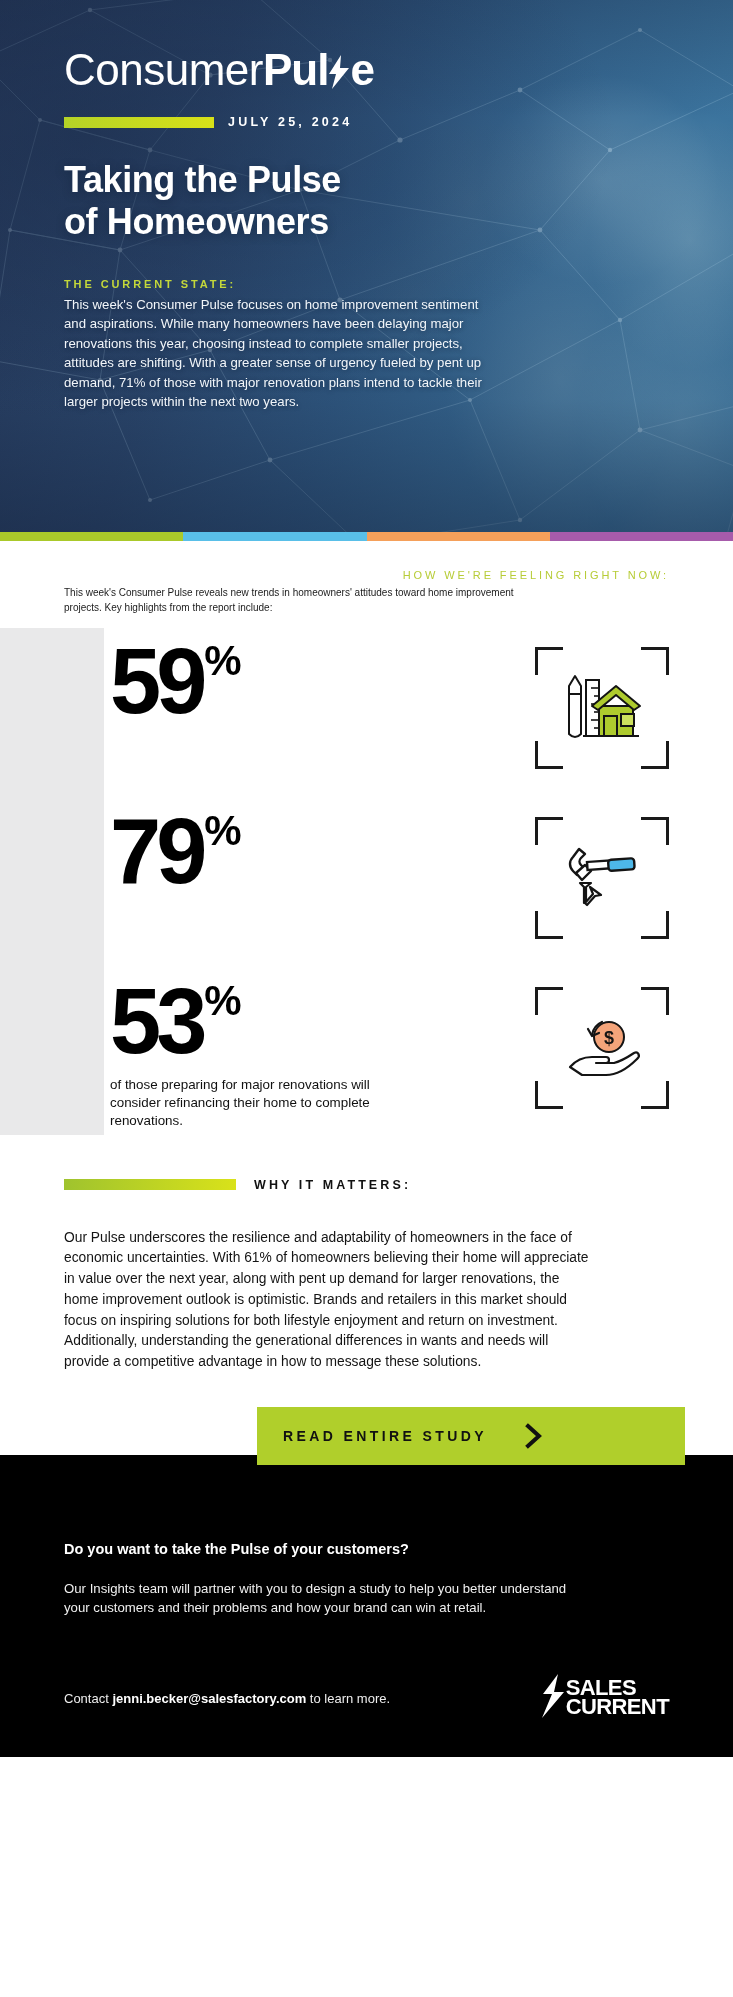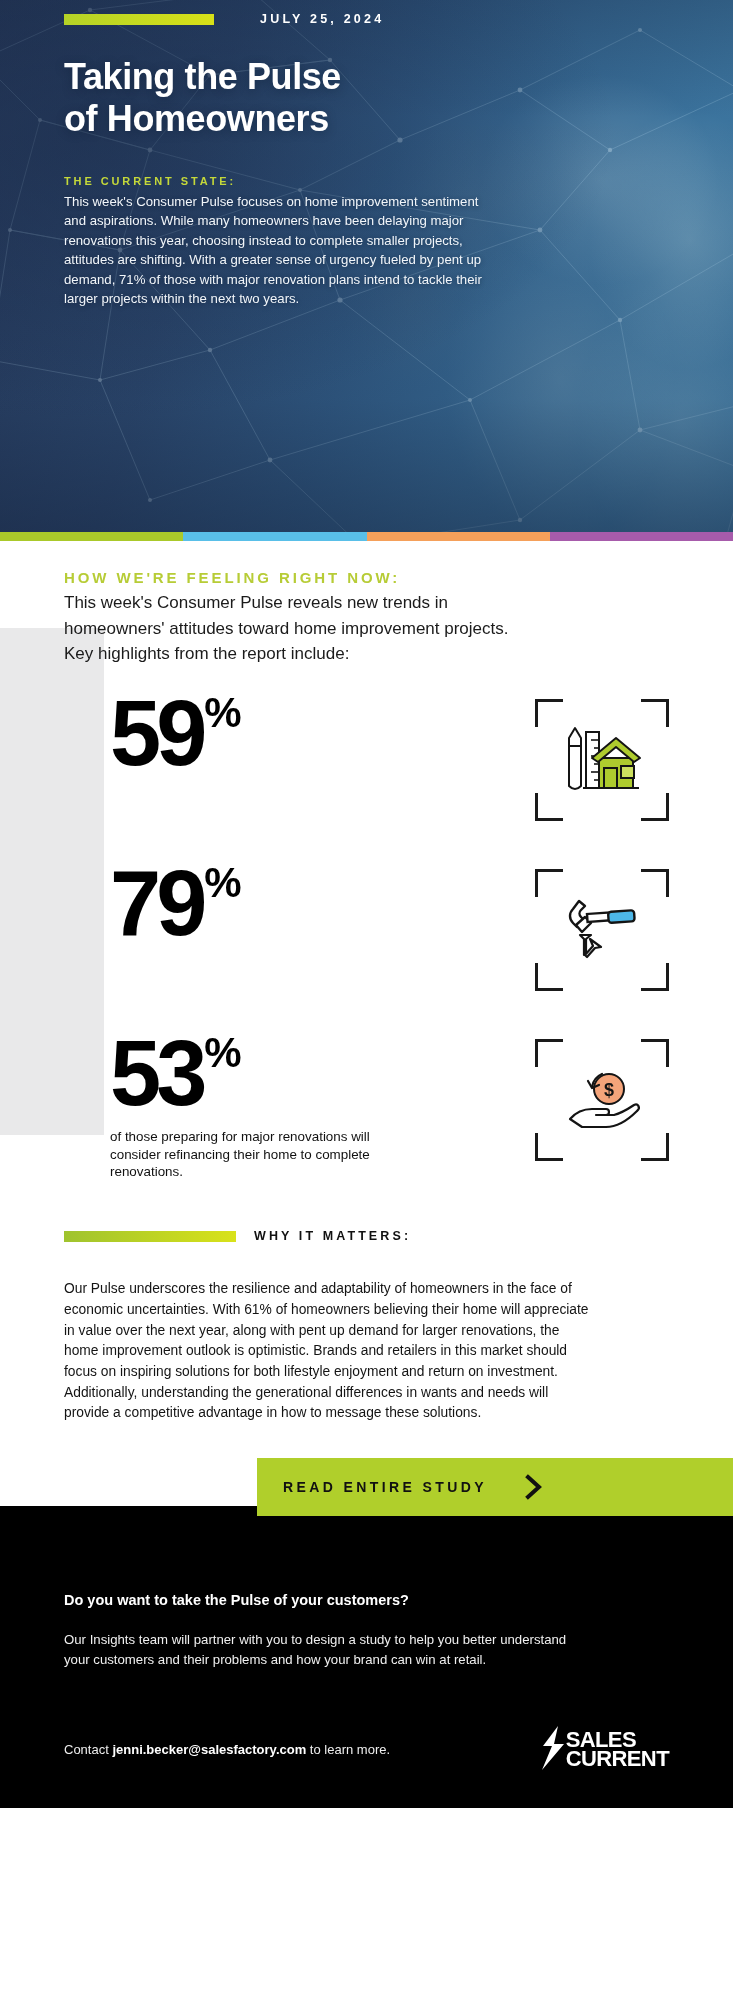--- a/index.html
+++ b/index.html
@@ -64,21 +64,21 @@
     font-size: 44px; font-weight: 700; color: #fff;
     letter-spacing: -1px; line-height: 1; position: relative;
   }
   .pulse-mark {
     display: inline-block; width: 24px; height: 34px;
     position: relative; vertical-align: -4px; margin: 0 -1px;
   }
   .pulse-mark svg { display:block; }
 
   
-  .date-row { display: flex; align-items: center; margin-top: 12px; gap: 32px; }
+  .date-row { display: flex; align-items: center; margin-top: 23px; }
   .date-bar {
     width: 150px; height: 11px;
     background: linear-gradient(90deg,#b5d327 0%, #d8e118 100%);
   }
   .date-text {
     margin-left: 14px;
     color: #ffffff; font-size: 12.5px; font-weight: 700;
     letter-spacing: 3.2px;
   }
 
@@ -113,25 +113,25 @@
   
   .main { position: relative; background: #fff; }
 
   .grey-panel {
     position: absolute; left: 0; top: 87px;
     width: 104px; height: 507px; background: #e9e9ea;
   }
 
   .intro { padding: 28px 64px 0 64px; position: relative; z-index: 3; }
   .eyebrow-olive {
-    color: #b7cc36; font-size: 15px; font-weight: 700;
-    letter-spacing: 2.9px; margin-bottom: 4px;
+    color: #b7cc36; font-size: 11px; font-weight: 400;
+    letter-spacing: 2.9px; margin-bottom: 4px; text-align: right;
   }
   .intro-para {
-    color: #1b1b1b; font-size: 17px; line-height: 1.5; max-width: 470px;
+    color: #1b1b1b; font-size: 10px; line-height: 1.5; max-width: 470px;
   }
 
   
   .stats { position: relative; z-index: 3; margin-top: 28px; }
   .stat-row {
     display: flex; align-items: flex-start;
     padding: 0 64px 0 110px; position: relative;
   }
   .stat-row + .stat-row { margin-top: 44px; gap: 40px; }
   .stat-left { width: 290px; }
@@ -173,21 +173,21 @@
     padding: 36px 64px 0 64px;
     color: #141414; font-size: 13.8px; line-height: 1.5; max-width: 660px;
   }
 
   
   .cta-zone { position: relative; height: 100px; margin-top: 34px; }
   .cta-blackbase {
     position: absolute; left: 0; right: 0; bottom: 0; height: 52px; background: #000;
   }
   .cta-btn {
-    position: absolute; left: 257px; top: 0; width: 476px; height: 58px;
+    position: absolute; left: 257px; top: 0; width: 428px; height: 58px;
     background: #b0cf2b; display: flex; align-items: center;
     padding-left: 26px; cursor: pointer;
   }
   .cta-text {
     color: #111; font-size: 14px; font-weight: 700; letter-spacing: 3.4px;
   }
   .cta-arrow { margin-left: 38px; display: flex; align-items: center; }
 
   
   .footer {
@@ -255,20 +255,26 @@
       <circle cx="100" cy="380" r="2"></circle>
         <circle cx="270" cy="460" r="2.4"></circle>
       <circle cx="150" cy="500" r="2"></circle>
         <circle cx="520" cy="520" r="2.2"></circle>
       <circle cx="640" cy="430" r="2.4"></circle>
     </g>
   </svg>
   <div class="hero-vignette"></div>
 
   <div class="hero-inner">
+    <div class="logo-wrap">
+      <span class="logo-consumer">Consumer</span>
+        <span class="logo-pulse"><span>Pul</span><span class="pulse-mark"><svg width="24" height="34" viewBox="0 0 24 34">
+              <path d="M14 0 L2 19 L9 19 L5 34 L22 13 L13 13 Z" fill="#ffffff"></path>
+            </svg></span><span>e</span></span>
+    </div>
 
     <div class="date-row">
       <div class="date-bar"></div>
       <div class="date-text">JULY 25, 2024</div>
     </div>
 
     <div class="headline">
       <div>Taking the Pulse</div>
       <div>of Homeowners</div>
     </div>

